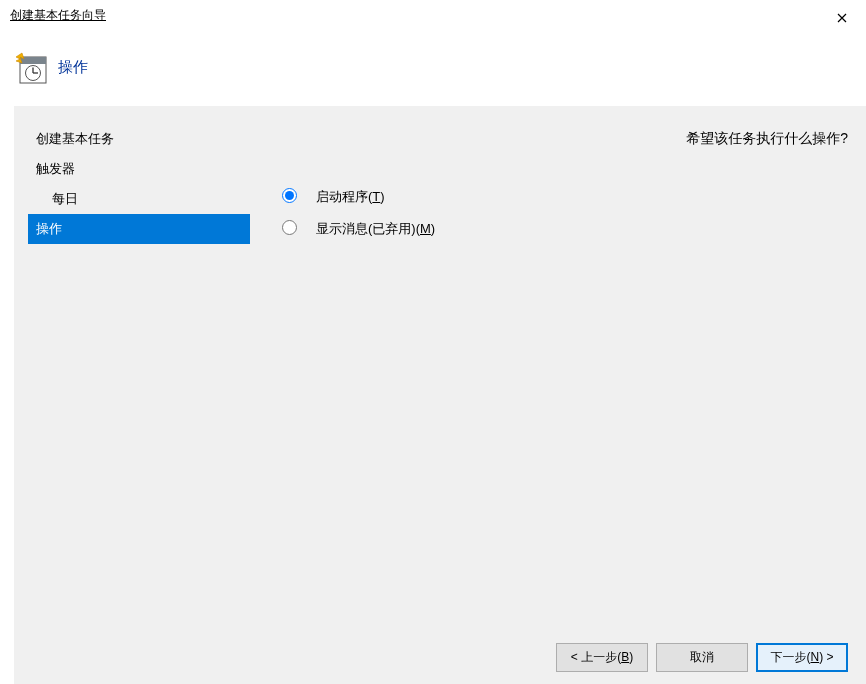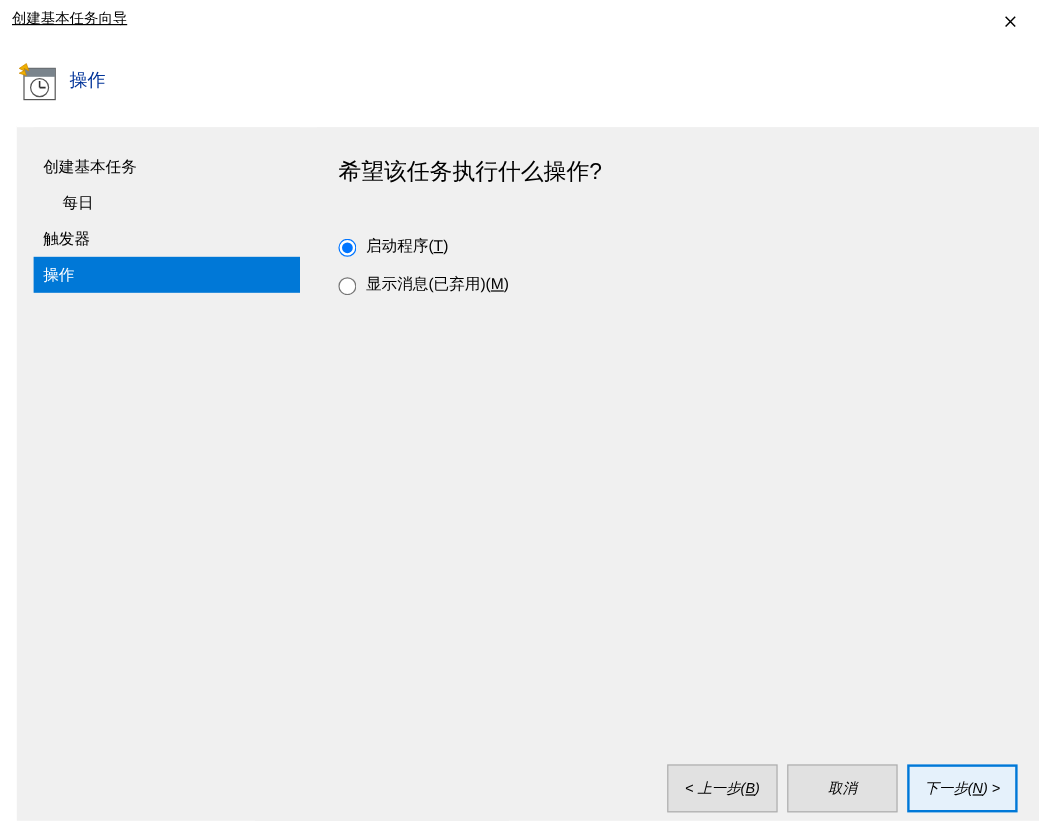--- a/index.html
+++ b/index.html
@@ -11,27 +11,27 @@
     .close-btn svg { width: 10px; height: 10px; }
     .header-area { height: 75px; display: flex; align-items: center; padding-left: 14px; background: #fff; }
     .header-icon { width: 34px; height: 34px; position: relative; margin-right: 10px; }
     .page-title { font-size: 15px; color: #003399; }
     .content-area { flex: 1; display: flex; border-top: 1px solid #fff; background: #f5f5f5; padding: 0; }
     .sidebar { width: 222px; background: #f0f0f0; padding-top: 18px; }
     .sidebar-item { padding: 6px 8px 6px 8px; font-size: 13px; cursor: pointer; color: #000; }
     .sidebar-item.indent { padding-left: 24px; }
     .sidebar-item.active { background: #0078d7; color: #fff; }
     .main-panel { flex: 1; background: #f0f0f0; padding: 20px 18px; }
-    .prompt-text { font-size: 19px; margin-bottom: 40px; margin-top: 4px; }
+    .prompt-text { font-size: 14px; margin-bottom: 40px; margin-top: 4px; text-align: right; }
     .radio-group { display: flex; flex-direction: column; gap: 14px; }
-    .radio-row { display: flex; align-items: flex-end; gap: 8px; font-size: 13px; cursor: pointer; }
+    .radio-row { display: flex; align-items: flex-start; gap: 19px; font-size: 13px; cursor: pointer; }
     .radio-row input[type="radio"] { width: 15px; height: 15px; margin: 0; }
     .radio-label .accel { text-decoration: underline; }
     .footer { height: 54px; display: flex; align-items: center; justify-content: flex-end; gap: 8px; padding-right: 18px; background: #f0f0f0; }
-    .btn { min-width: 92px; height: 40px; background: #e1e1e1; border: 1px solid #adadad; font-size: 12px; font-family: inherit; cursor: pointer; padding: 0 10px; font-style: italic; }
+    .btn { min-width: 92px; height: 29px; background: #e1e1e1; border: 1px solid #adadad; font-size: 12px; font-family: inherit; cursor: pointer; padding: 0 10px; }
     .btn.default { background: #e5f1fb; border: 2px solid #0078d7; }
     .btn .accel { text-decoration: underline; }
     .content-area, .sidebar, .main-panel, .footer { background: #f0f0f0; margin-left: 14px; }
   </style>
 </head>
 <body>
 
 <div class="window">
   <div class="titlebar">
     <span class="title">创建基本任务向导</span>
@@ -52,22 +52,22 @@
         <line x1="19" y1="22" x2="24" y2="22" stroke="#333" stroke-width="1.3"></line>
         <path d="M2 6 L8 2 L10 8 L6 6 L8 12 L2 10 L6 8 Z" fill="#f0b000" stroke="#cc8800" stroke-width="0.6"></path>
       </svg>
     </div>
     <div class="page-title">操作</div>
   </div>
 
   <div class="content-area">
     <div class="sidebar" id="sidebar">
         <div class="sidebar-item"><span>创建基本任务</span></div>
+        <div class="sidebar-item"><span>触发器</span></div>
         <div class="sidebar-item indent"><span>每日</span></div>
-        <div class="sidebar-item"><span>触发器</span></div>
         <div class="sidebar-item active"><span>操作</span></div>
       </div>
     <div class="main-panel">
       <div class="prompt-text">希望该任务执行什么操作?</div>
       <div class="radio-group" id="radio-group">
           <label class="radio-row">
             <input type="radio" name="action" checked="" style="">
             <span class="radio-label"><span>启动程序(</span><span class="accel">T</span><span>)</span></span>
           </label>
           <label class="radio-row">

